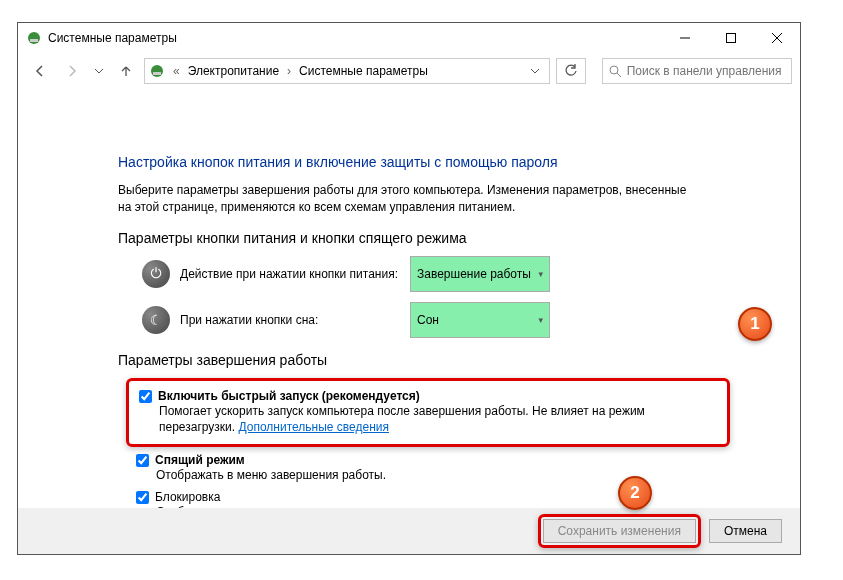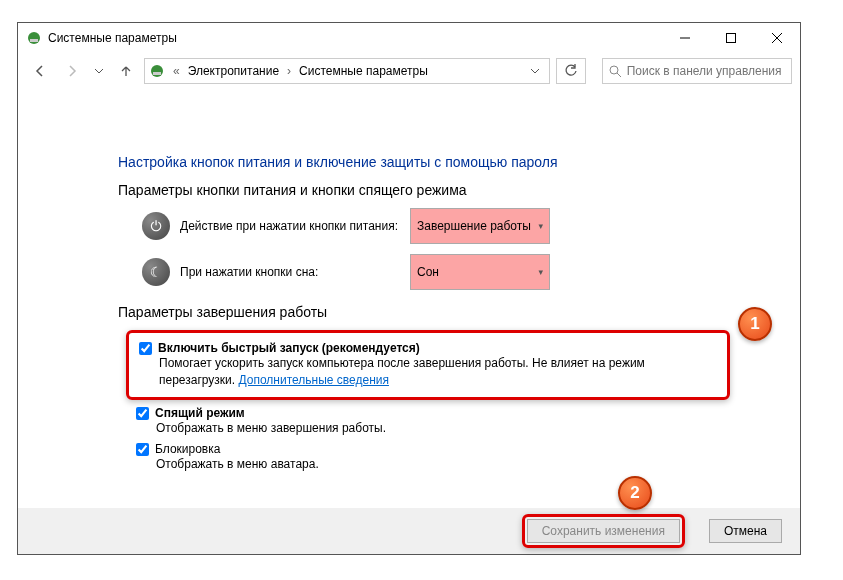--- a/index.html
+++ b/index.html
@@ -20,32 +20,32 @@
 .refresh-box { width: 30px; height: 26px; border: 1px solid #ccc; display: flex; align-items: center; justify-content: center; margin-left: 2px; }
 .searchbox { width: 190px; height: 26px; border: 1px solid #ccc; margin-left: 12px; display: flex; align-items: center; padding: 0 6px; color: #888; gap: 6px; }
 .searchbox input { border: none; outline: none; width: 100%; font-size: 12px; color: #333; }
 .content { padding: 20px 100px 0 100px; }
 .heading { color: #003399; font-size: 14px; margin-bottom: 12px; margin-top: 45px; }
 .description { font-size: 12px; color: #000; margin-bottom: 14px; line-height: 1.4; }
 .section-label { font-size: 14px; color: #000; margin-bottom: 10px; }
 .power-row { display: flex; align-items: center; margin-bottom: 10px; margin-left: 24px; gap: 10px; }
 .power-icon { width: 28px; height: 28px; border-radius: 50%; background: radial-gradient(circle at 30% 30%, #888, #444); display: flex; align-items: center; justify-content: center; color: #fff; font-size: 14px; }
 .power-label { width: 220px; font-size: 12px; }
-.select { height: 36px; border: 1px solid #aaa; background: #fca5a5; padding: 16px 6px; display: flex; align-items: center; justify-content: space-between; font-size: 12px; min-width: 140px; }
+.select { height: 36px; border: 1px solid #aaa; background: #86efac; padding: 16px 6px; display: flex; align-items: center; justify-content: space-between; font-size: 12px; min-width: 140px; }
 .select .chev { color: #555; font-size: 9px; }
 .shutdown-section { margin-top: 14px; position: relative; }
 .highlight-box { border: 3px solid #d00; border-radius: 6px; padding: 8px 10px; margin-left: 8px; margin-right: -30px; box-shadow: 0 2px 6px rgba(0,0,0,0.25); }
 .check-item { margin-left: 18px; margin-top: 6px; }
 .check-line { display: flex; align-items: flex-start; gap: 6px; }
 .check-line input { margin-top: 1px; }
 .check-title { font-weight: bold; font-size: 12px; }
 .check-title.normal { font-weight: normal; }
 .check-desc { font-size: 12px; margin-left: 20px; line-height: 1.4; }
 .link { color: #0066cc; text-decoration: underline; }
-.buttonbar { position: absolute; bottom: 0; left: 0; right: 0; height: 46px; background: #f0f0f0; display: flex; align-items: center; justify-content: flex-end; padding-right: 18px; gap: 24px; }
+.buttonbar { position: absolute; bottom: 0; left: 0; right: 0; height: 46px; background: #f0f0f0; display: flex; align-items: center; justify-content: flex-end; padding-right: 18px; gap: 8px; }
 .btn { height: 24px; padding: 0 14px; border: 1px solid #aaa; background: #e6e6e6; font-size: 12px; display: flex; align-items: center; }
 .btn.disabled { color: #888; }
 .callout { position: absolute; width: 34px; height: 34px; border-radius: 50%; background: radial-gradient(circle at 35% 30%, #ff9050, #e84a1a); color: #fff; font-weight: bold; font-size: 17px; display: flex; align-items: center; justify-content: center; border: 2px solid #b83000; box-shadow: 0 2px 4px rgba(0,0,0,0.3); }
 .highlight-save { border: 3px solid #d00; border-radius: 6px; padding: 2px; box-shadow: 0 2px 6px rgba(0,0,0,0.25); }
 </style>
 </head>
 <body>
 
 <div class="window">
 
@@ -122,20 +122,21 @@
       <svg width="13" height="13">
           <circle cx="5" cy="5" r="4" fill="none" stroke="#888"></circle>
           <line x1="8" y1="8" x2="12" y2="12" stroke="#888"></line>
         </svg>
       <input placeholder="Поиск в панели управления" style="">
     </div>
   </div>
 
   <div class="content">
     <div class="heading">Настройка кнопок питания и включение защиты с помощью пароля</div>
+    <div class="description">Выберите параметры завершения работы для этого компьютера. Изменения параметров, внесенные на этой странице, применяются ко всем схемам управления питанием.</div>
 
     <div class="section-label">Параметры кнопки питания и кнопки спящего режима</div>
 
     <div class="power-row">
       <div class="power-icon">⏻</div>
       <div class="power-label">Действие при нажатии кнопки питания:</div>
       <div class="select">
         <span>Завершение работы</span>
         <span class="chev">▾</span>
       </div>

